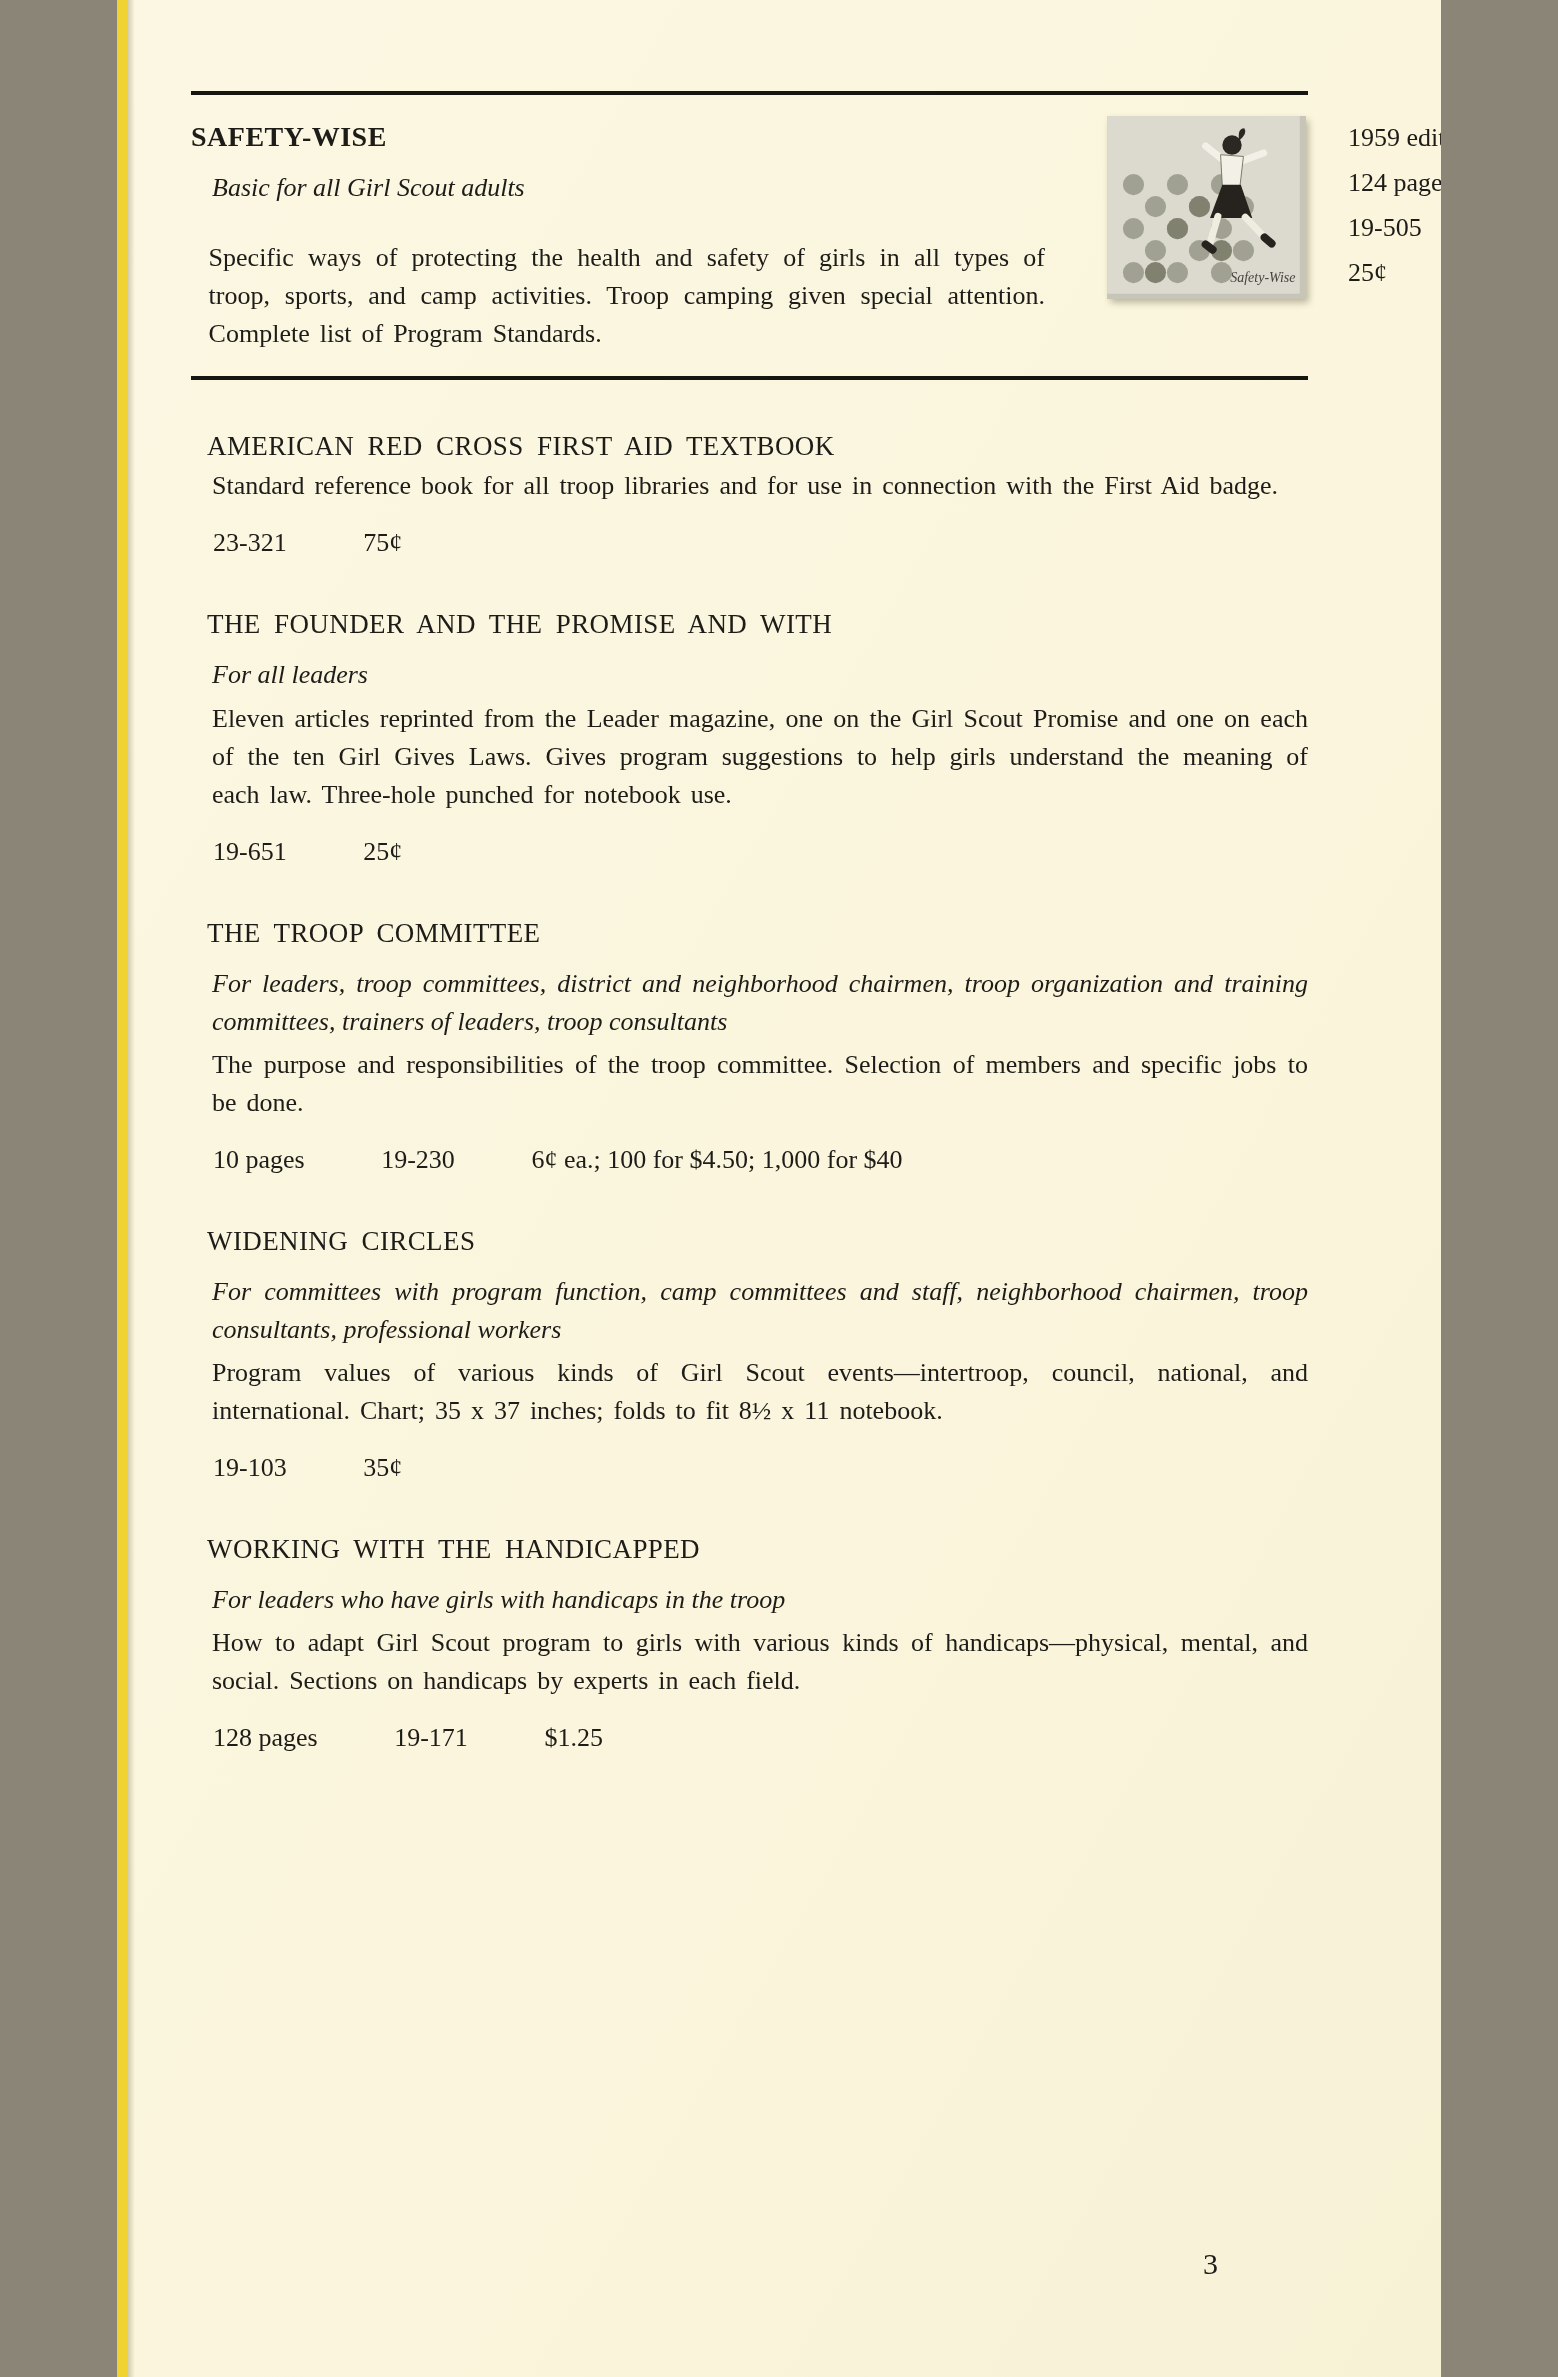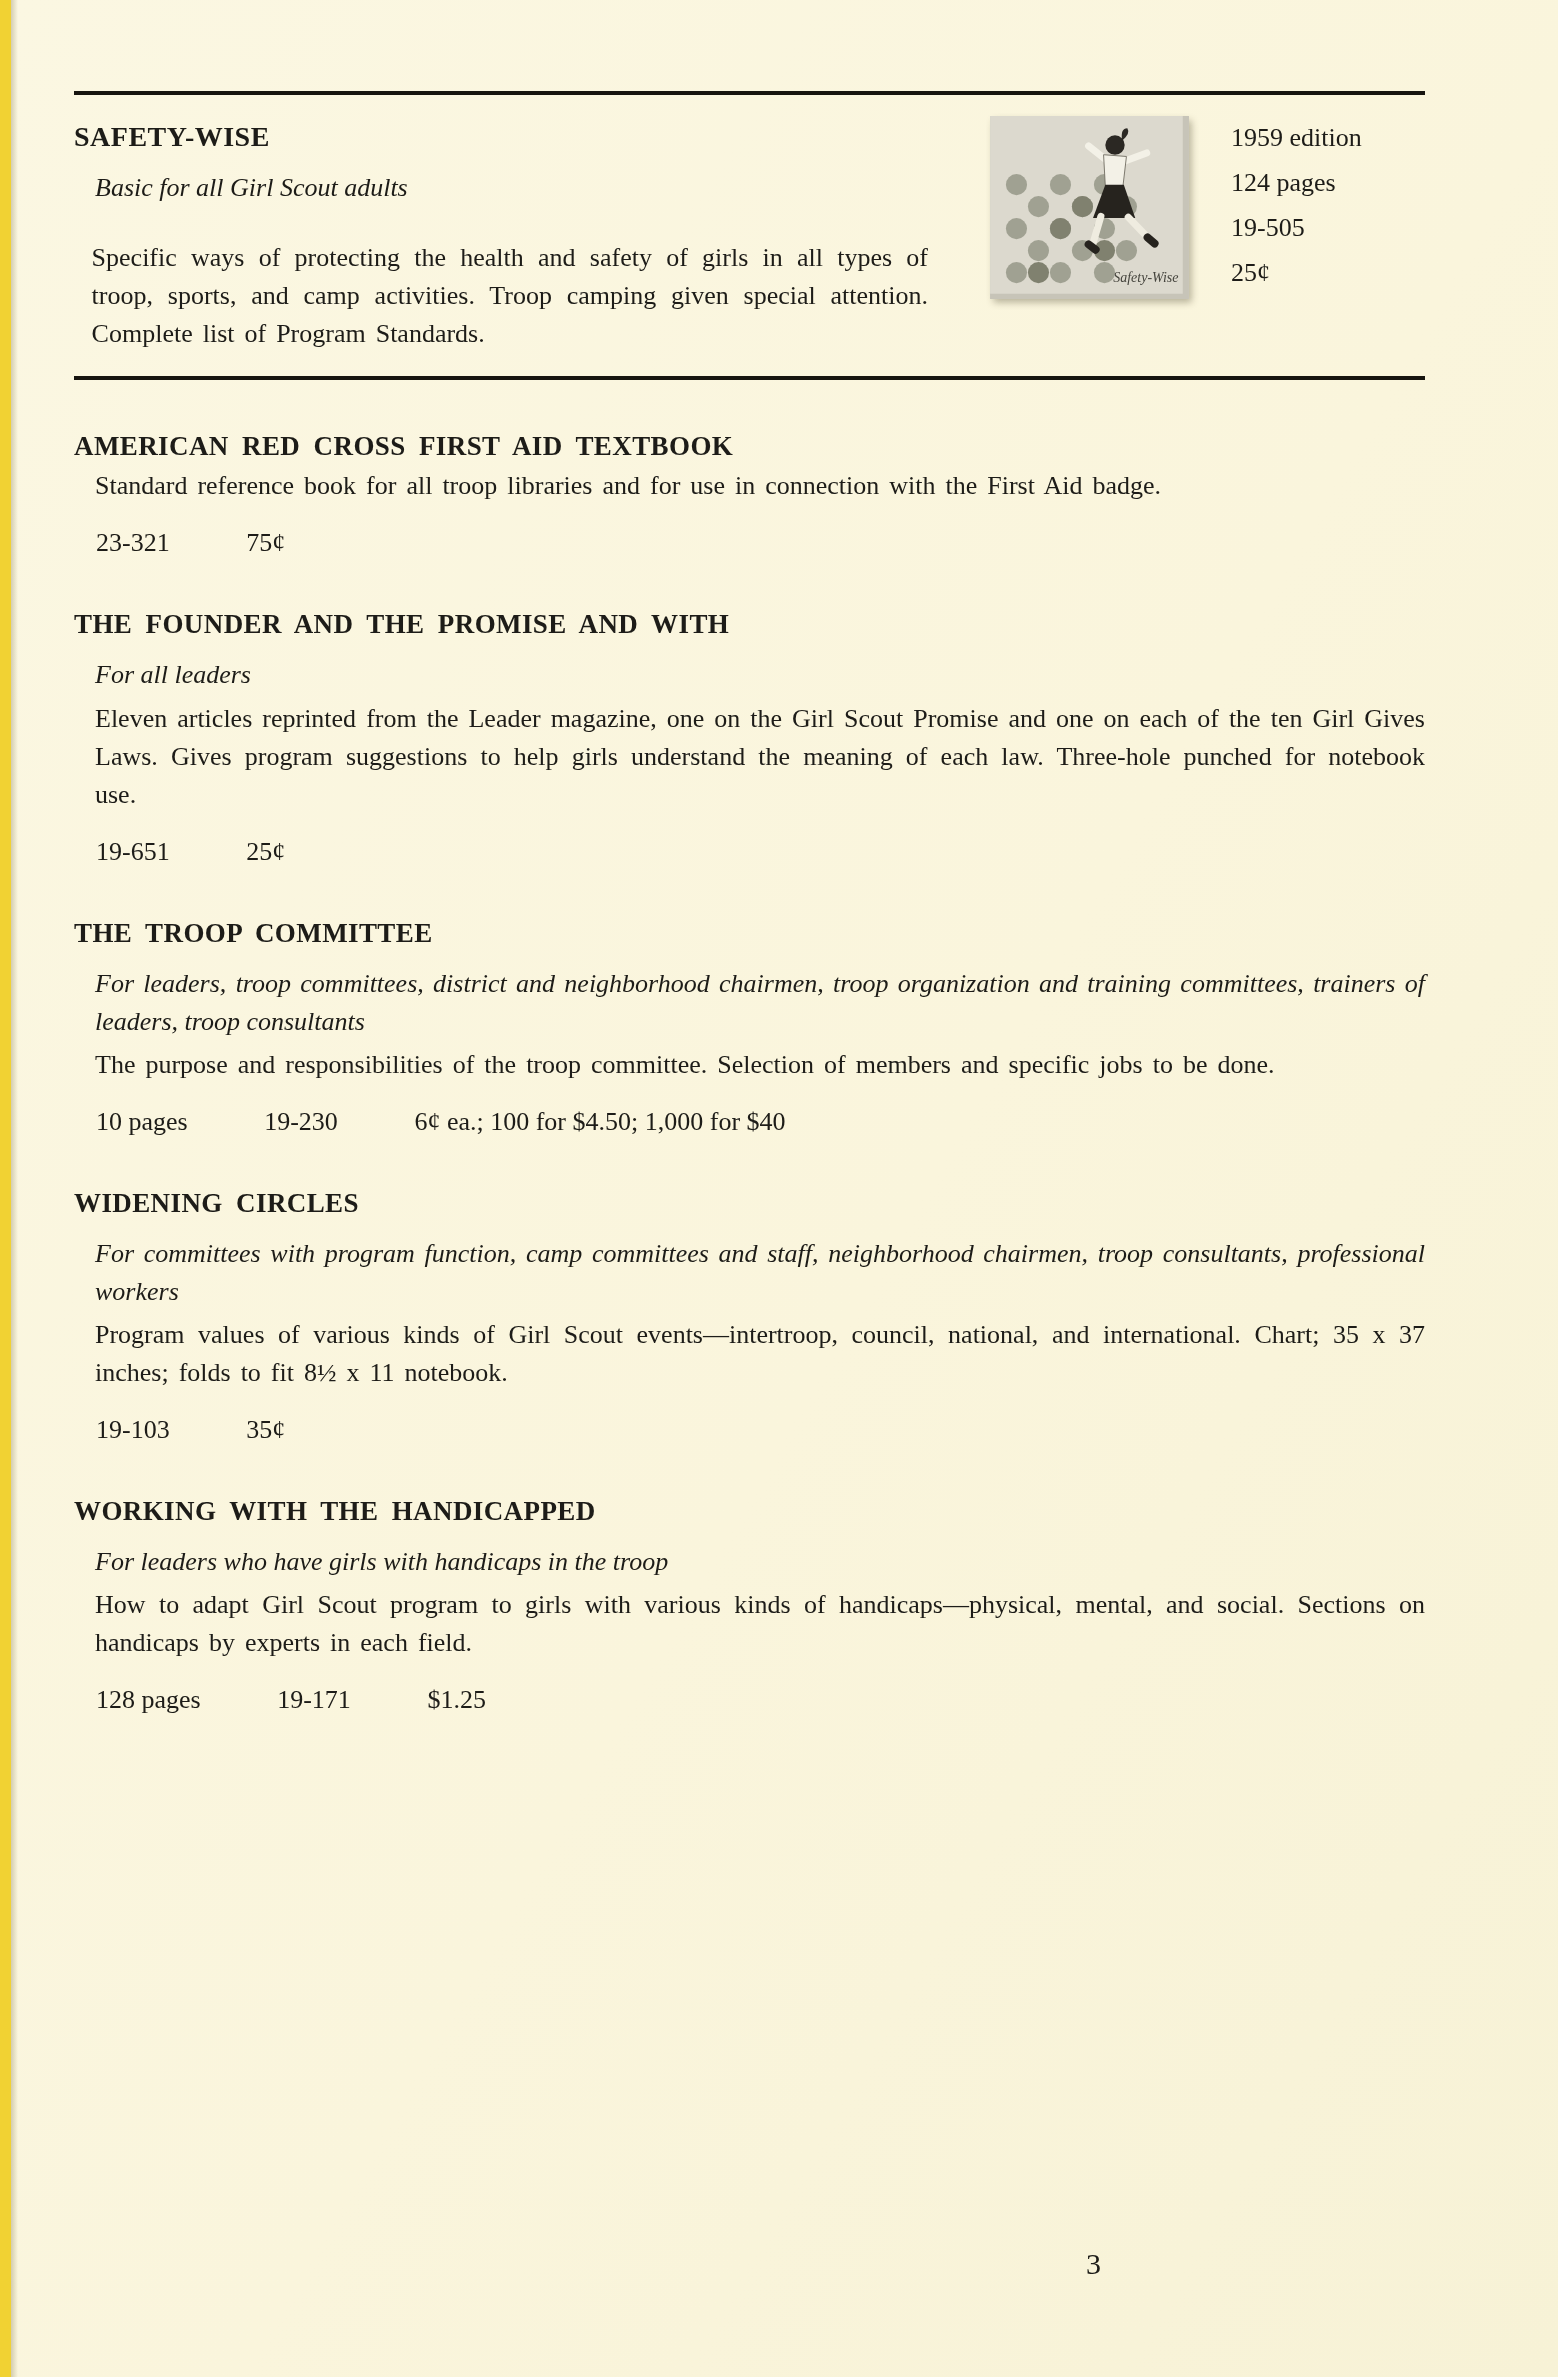--- a/index.html
+++ b/index.html
@@ -1,21 +1,21 @@
 <!DOCTYPE html>
 <html style="font-size:14px"><head>
 <meta charset="utf-8">
 <style>
   * { margin: 0; padding: 0; box-sizing: border-box; }
   html, body { background: #8a8577; }
   body { font-family: "Liberation Serif", serif; }
 
   .page {
     position: relative;
-    width: 1558px;
+    width: 1324px;
     height: 2377px;
     margin: 0 auto;
     background: linear-gradient(120deg, #fbf7e2 0%, #faf5dc 55%, #f7f2d6 100%);
     color: #1d1c18;
     overflow: hidden;
   }
 
   .edge-strip {
     position: absolute;
     left: 0; top: 0;
@@ -94,23 +94,24 @@
     margin-left: 42px;
     margin-top: 1.8px;
     font-size: 26px;
   }
   .details > div { margin-bottom: 15px; white-space: nowrap; }
 
   
   .entry { margin-top: 51px; }
   .entry-title {
     font-size: 27px;
-    font-weight: bold;
+    font-weight: normal;
     word-spacing: 6.2px;
     letter-spacing: 0.4px;
+    margin-left: 16px;
   }
 
   .meta {
     margin: 23px 0 0 22px;
     font-size: 26px;
   }
   .meta span { margin-right: 70px; }
   .meta span:last-child { margin-right: 0; }
 
   .page-number {

